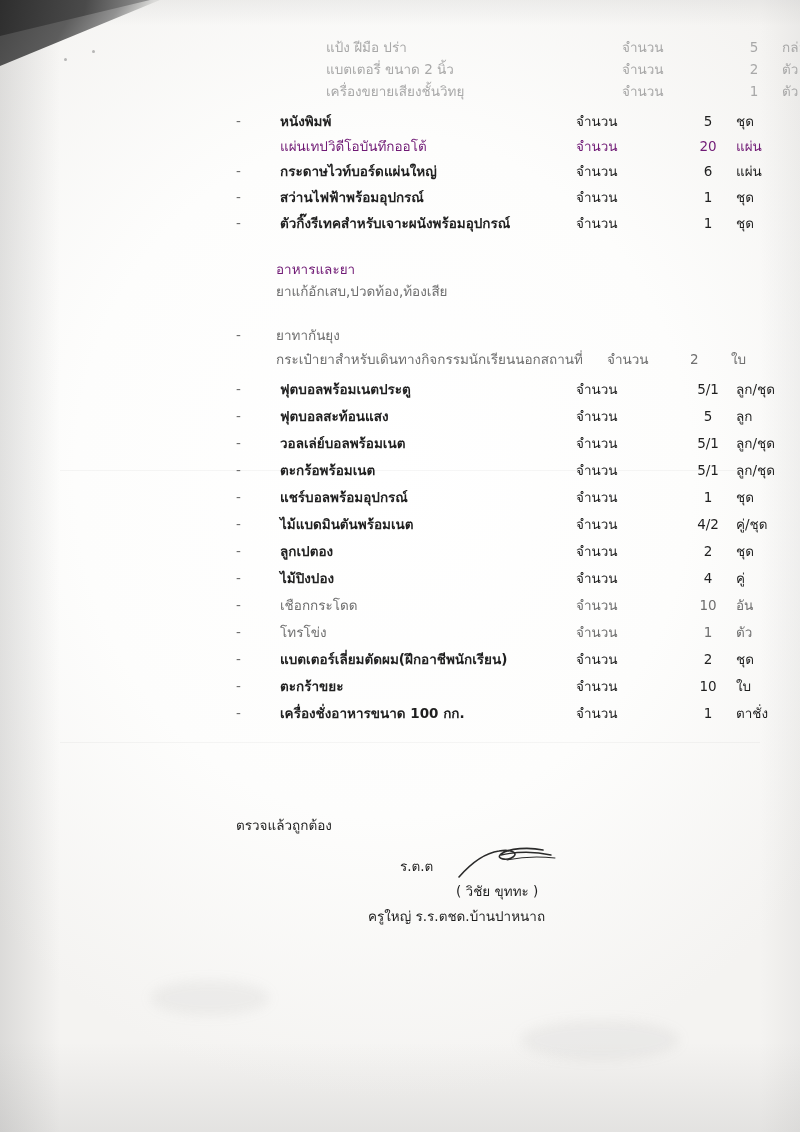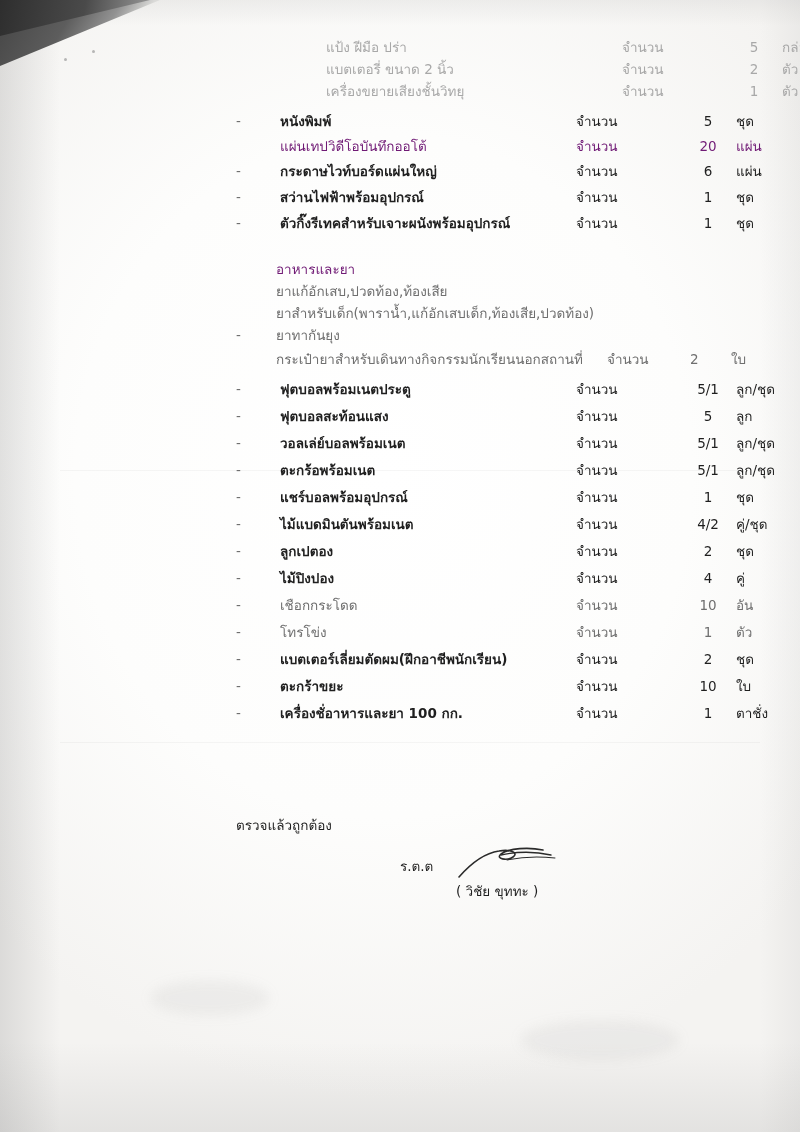--- a/index.html
+++ b/index.html
@@ -243,21 +243,20 @@
   <div class="row" style="top:212px;">
     <span class="dash semi">-</span>
     <span class="name strong bold">ตัวกิ๊งรีเทคสำหรับเจาะผนังพร้อมอุปกรณ์</span>
     <span class="unitword strong">จำนวน</span>
     <span class="qty strong">1</span>
     <span class="unit strong">ชุด</span>
   </div>
 
   <div class="freeline faded2" style="left:276px; top:258px;">อาหารและยา</div>
   <div class="freeline semi" style="left:276px; top:280px;">ยาแก้อักเสบ,ปวดท้อง,ท้องเสีย</div>
-  <div class="freeline semi" style="left:276px; top:302px;">ยาสำหรับเด็ก(พารานํ้า,แก้อักเสบเด็ก,ท้องเสีย,ปวดท้อง)</div>
   <div class="freeline semi" style="left:236px; top:324px;">-</div>
   <div class="freeline semi" style="left:276px; top:324px;">ยาทากันยุง</div>
 
   <div class="freeline semi" style="left:276px; top:348px;">กระเป๋ายาสำหรับเดินทางกิจกรรมนักเรียนนอกสถานที่</div>
   <div class="freeline semi" style="left:607px; top:348px;">จำนวน</div>
   <div class="freeline semi" style="left:690px; top:348px;">2</div>
   <div class="freeline semi" style="left:731px; top:348px;">ใบ</div>
 
   <div class="row" style="top:378px;">
     <span class="dash semi">-</span>
@@ -350,29 +349,30 @@
   <div class="row" style="top:675px;">
     <span class="dash semi">-</span>
     <span class="name strong bold">ตะกร้าขยะ</span>
     <span class="unitword strong">จำนวน</span>
     <span class="qty strong">10</span>
     <span class="unit strong">ใบ</span>
   </div>
 
   <div class="row" style="top:702px;">
     <span class="dash semi">-</span>
-    <span class="name strong bold">เครื่องชั่อาหารและยา 100 กก.</span>
+    <span class="name strong bold">เครื่องชั่งอาหารขนาด 100 กก.</span>
     <span class="unitword strong">จำนวน</span>
     <span class="qty strong">1</span>
     <span class="unit strong">ตาชั่ง</span>
   </div>
 
   <div class="sig strong" style="left:236px; top:814px;">ตรวจแล้วถูกต้อง</div>
   <div class="sig strong" style="left:400px; top:855px;">ร.ต.ต</div>
 
   <svg class="scribble" viewBox="0 0 120 38">
     <path d="M4 34 C 18 18, 30 10, 44 8 C 56 6, 64 10, 58 14 C 52 18, 40 16, 46 11 C 54 5, 74 4, 88 7" fill="none" stroke="#2b2b2b" stroke-width="1.6" stroke-linecap="round"></path>
     <path d="M46 12 C 60 9, 78 8, 96 12" fill="none" stroke="#2b2b2b" stroke-width="1.3" stroke-linecap="round"></path>
     <path d="M52 17 C 66 14, 82 13, 100 15" fill="none" stroke="#2b2b2b" stroke-width="1.1" stroke-linecap="round"></path>
   </svg>
 
   <div class="sig strong" style="left:440px; top:880px;margin-left:16px;">( วิชัย  ขุททะ )</div>
+  <div class="sig strong" style="left:368px; top:905px;">ครูใหญ่ ร.ร.ตชด.บ้านปาหนาถ</div>
 </div>
 
 </body></html>

